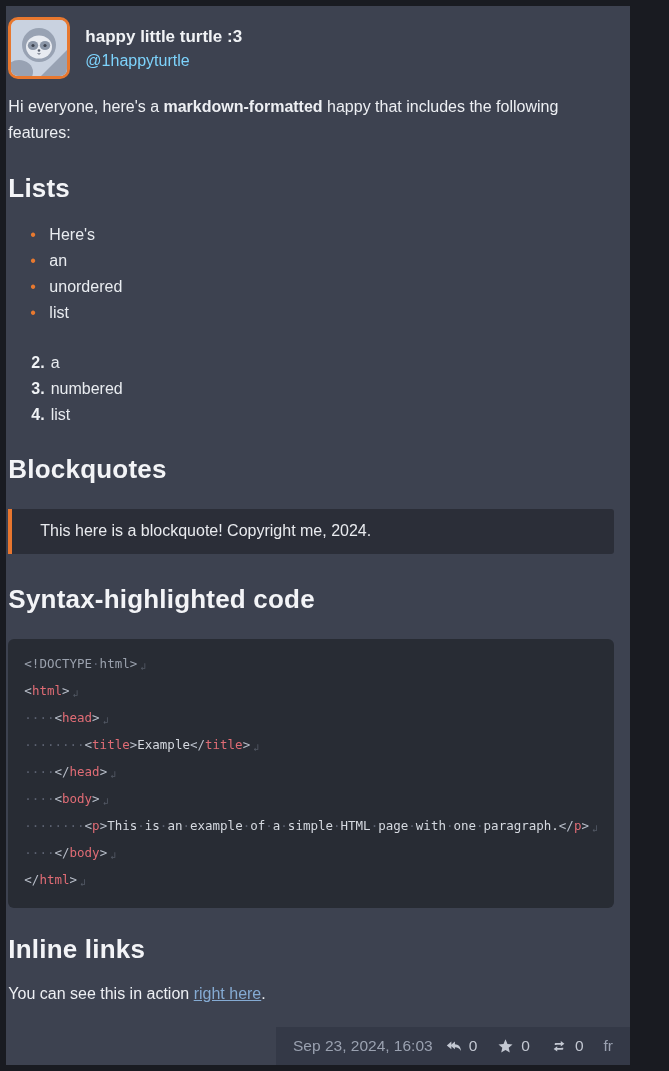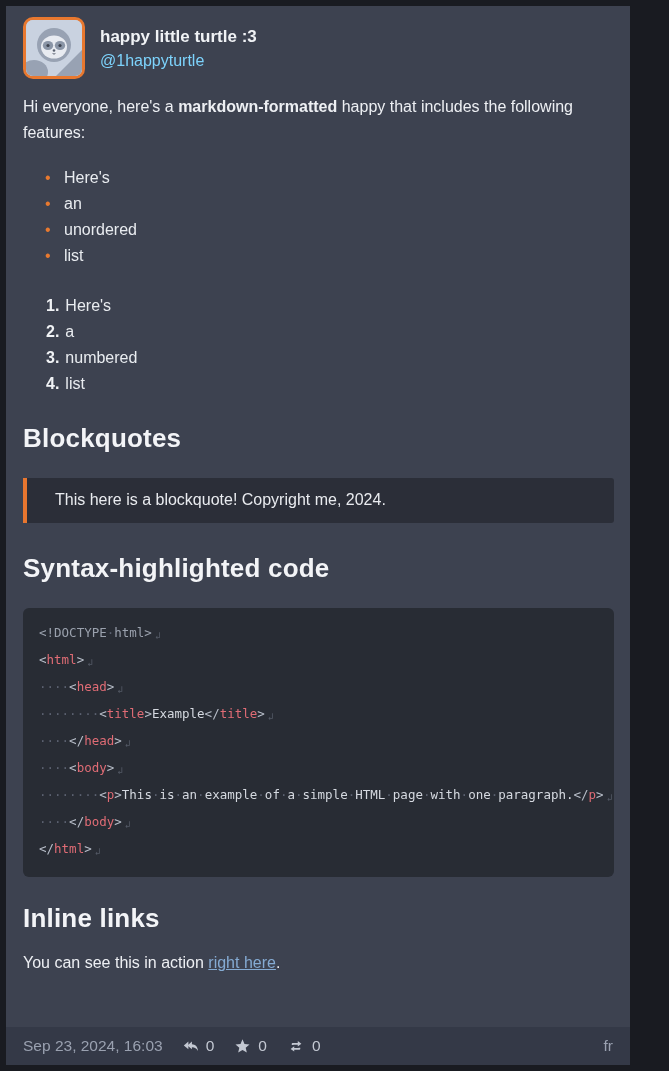--- a/index.html
+++ b/index.html
@@ -1,17 +1,17 @@
 <!DOCTYPE html>
 <html><head>
 <meta charset="utf-8">
 <style>
   html,body{margin:0;padding:0;background:#191b21;}
   body{width:669px;height:1071px;font-family:"Liberation Sans","DejaVu Sans",sans-serif;overflow:hidden;}
-  .frame{box-sizing:border-box;width:636px;height:1071px;border:6px solid #191b21;background:#3d4250;display:flex;flex-direction:column;overflow:hidden;}
+  .frame{box-sizing:border-box;width:636px;height:1071px;border:6px solid #191b21;background:#3d4250;display:flex;flex-direction:column;overflow:hidden;align-items:flex-end;}
   .content{flex:1;padding:11px 16px 0 17px;overflow:hidden;}
 
   
   .post-header{display:flex;gap:15px;margin-bottom:15px;}
   .avatar{width:56px;height:56px;border-radius:10px;border:3px solid #e8782f;background:#c9d2e0;overflow:hidden;flex:0 0 auto;cursor:pointer;}
   .avatar svg{display:block;width:100%;height:100%;}
   .names{display:flex;flex-direction:column;justify-content:center;gap:5px;}
   .display-name{font-size:17px;font-weight:700;color:#f0f2f5;}
   .handle{font-size:16px;color:#7dd3fc;text-decoration:none;cursor:pointer;}
 
@@ -37,21 +37,21 @@
   .tok-b{color:#b8bec9;}   
   .tok-t{color:#e06c75;}   
   .tok-p{color:#d5d9e0;}   
   .tok-w{color:#5b6170;}   
   .tok-e{color:#545a66;font-size:10px;margin-left:3px;vertical-align:-2px;}
 
   .link{color:#85abd3;text-decoration:underline;cursor:pointer;}
 
   
   .post-footer{height:38px;flex:0 0 auto;background:#343947;display:flex;align-items:center;padding:0 17px;font-size:15.5px;color:#9aa1b0;}
-  .timestamp{margin-right:19px;}
+  .timestamp{margin-right:12px;}
   .action{display:inline-flex;align-items:center;gap:7px;margin-right:20px;color:#c3c8d2;cursor:pointer;}
   .action svg{display:block;fill:#c3c8d2;}
   .lang-tag{margin-left:auto;color:#9aa1b0;}
 </style>
 </head>
 <body>
 
 <div class="frame">
   <div class="content">
 
@@ -72,28 +72,28 @@
         </svg>
       </div>
       <div class="names">
         <span class="display-name">happy little turtle :3</span>
         <a class="handle">@1happyturtle</a>
       </div>
     </div>
 
     <p class="para"><span>Hi everyone, here's a </span><strong>markdown-formatted</strong><span> happy that includes the following features:</span></p>
 
+    <h2>Lists</h2>
     <ul class="md-ul">
         <li>Here's</li>
         <li>an</li>
         <li>unordered</li>
         <li>list</li>
       </ul>
     <ol class="md-ol">
-        <li><span class="num">1.</span><span>Here's</span></li>
         <li><span class="num">2.</span><span>a</span></li>
         <li><span class="num">3.</span><span>numbered</span></li>
         <li><span class="num">4.</span><span>list</span></li>
       </ol>
 
     <h2>Blockquotes</h2>
     <blockquote class="md-quote">
       <p>This here is a blockquote! Copyright me, 2024.</p>
     </blockquote>
 

